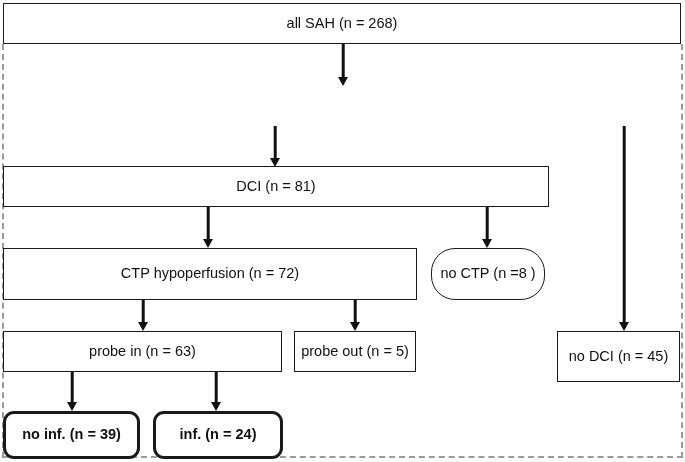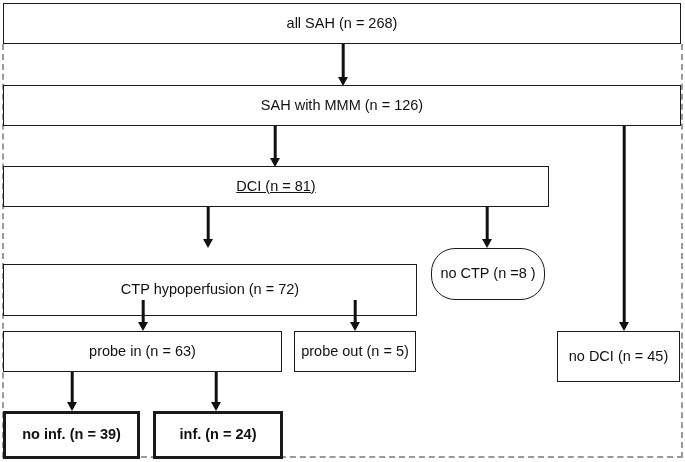--- a/index.html
+++ b/index.html
@@ -36,20 +36,21 @@
     justify-content: center;
     color: #111111;
     font-size: 14.5px;
     line-height: 1.1;
     text-align: center;
     white-space: pre;
   }
   .node.thick {
     border-width: 3.5px;
     font-weight: bold;
+    border-radius: 11px;
   }
   .node.thin {
     border-width: 1.7px;
   }
   
   .arrow {
     position: absolute;
     width: 0;
   }
   .arrow .shaft {
@@ -79,45 +80,44 @@
 
   <div class="dashed-frame" style="left:2px; top:44px; width:681px; height:414px;"></div>
 
   <div class="node thin" style="left:3px; top:3px; width:678px; height:41px;text-align:right;">all SAH (n = 268)</div>
 
   <div class="arrow" style="left:343px; top:44px; height:42px;">
     <div class="shaft" style="height:33px;"></div>
     <div class="head"></div>
   </div>
 
-  <div class="node thin" style="left:3px; top:85px; width:678px; height:41px;">SAH with MMM (n = 126)</div>
 
   <div class="arrow" style="left:275px; top:126px; height:41px;">
     <div class="shaft" style="height:32px;"></div>
     <div class="head"></div>
   </div>
 
   <div class="arrow" style="left:624px; top:126px; height:205px;">
     <div class="shaft" style="height:196px;"></div>
     <div class="head"></div>
   </div>
 
-  <div class="node thin" style="left:3px; top:166px; width:546px; height:41px;text-decoration:underline;">DCI (n = 81)</div>
+  <div class="node thin" style="left:3px; top:166px; width:546px; height:41px;">DCI (n = 81)</div>
 
   <div class="arrow" style="left:208px; top:207px; height:41px;">
     <div class="shaft" style="height:32px;"></div>
     <div class="head"></div>
   </div>
 
   <div class="arrow" style="left:487px; top:207px; height:41px;">
     <div class="shaft" style="height:32px;"></div>
     <div class="head"></div>
   </div>
 
-  <div class="node thin" style="left:3px; top:264px; width:414px; height:52px;">CTP hypoperfusion (n = 72)</div>
+  <div class="node thin" style="left:3px; top:248px; width:414px; height:52px;">CTP hypoperfusion (n = 72)</div>
 
   <div class="node thin" style="left:431px; top:248px; width:114px; height:52px;border-radius:24px;">no CTP (n =8 )</div>
 
   <div class="arrow" style="left:143px; top:300px; height:31px;">
     <div class="shaft" style="height:22px;"></div>
     <div class="head"></div>
   </div>
 
   <div class="arrow" style="left:355px; top:300px; height:31px;">
     <div class="shaft" style="height:22px;"></div>

